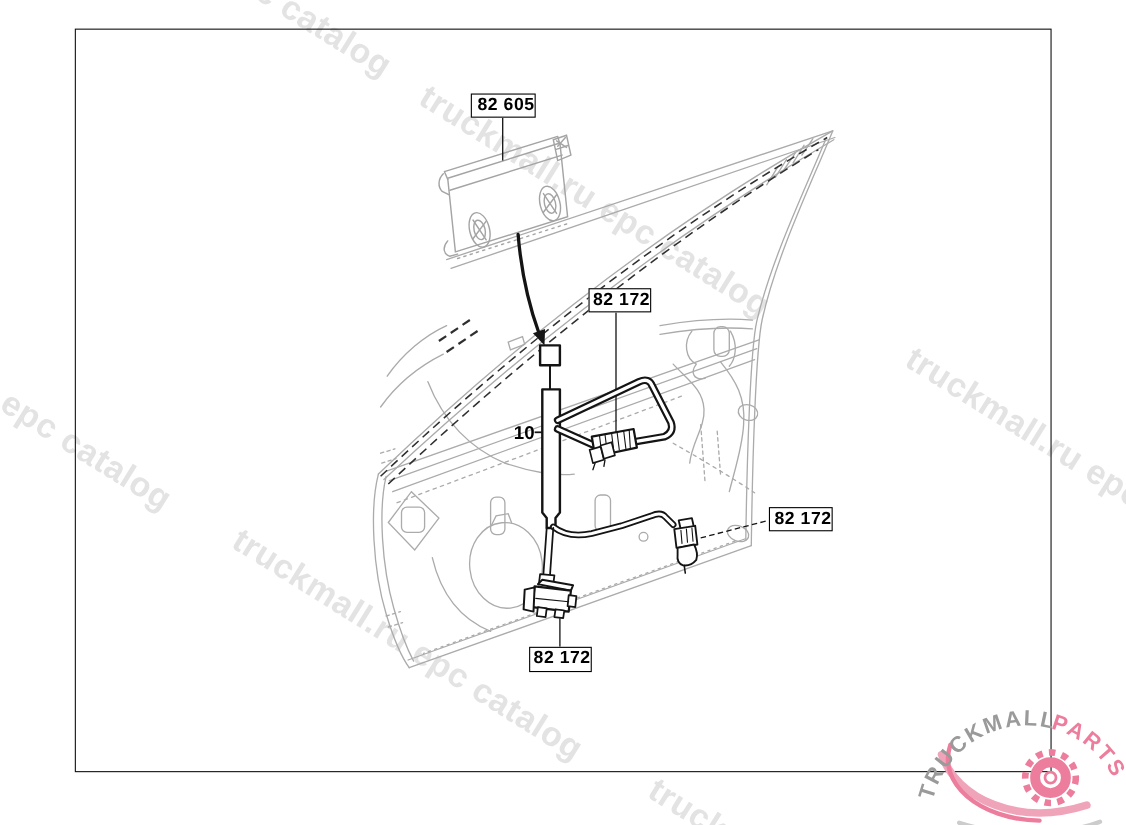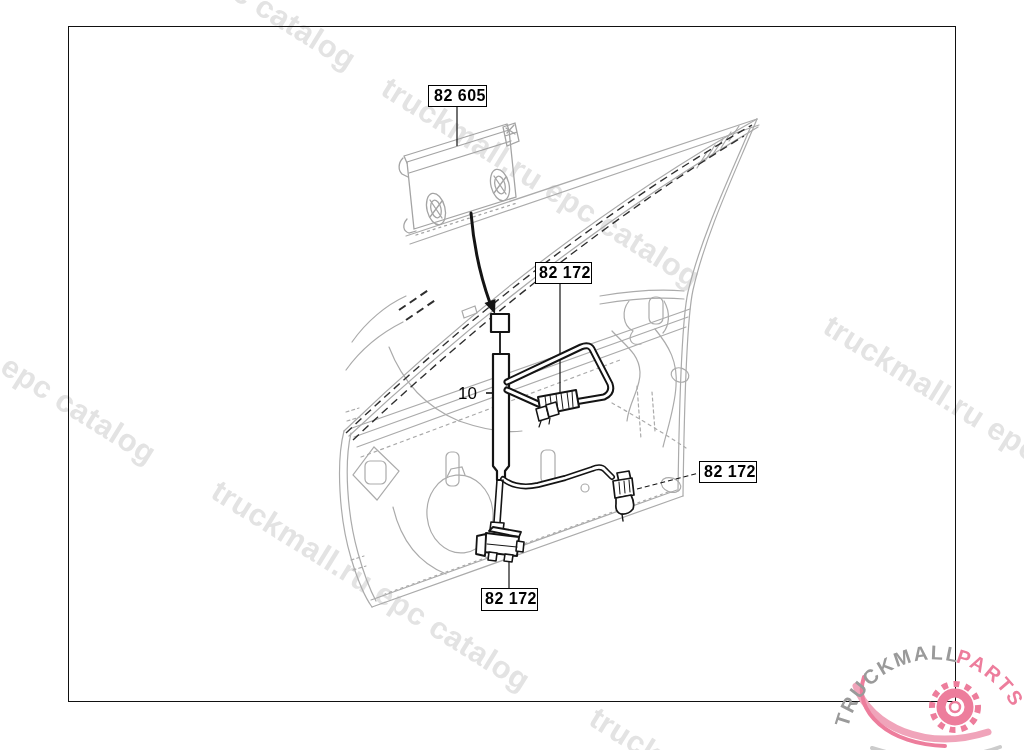--- a/index.html
+++ b/index.html
@@ -14,21 +14,21 @@
   #plot-border{position:absolute;left:68px;top:26px;width:888px;height:676px;
       border:1.5px solid #111;z-index:2;box-sizing:border-box;}
   #diagram{position:absolute;left:0;top:0;z-index:3;}
   
   .plabel{position:absolute;z-index:4;box-sizing:border-box;border:1.6px solid #000;background:#fff;
       font-weight:bold;font-size:16px;line-height:19px;text-align:right;letter-spacing:.5px;color:#000;}
   #lbl-82605{left:428px;top:85px;width:59px;height:22px;}
   #lbl-82172-mid{left:535px;top:262px;width:57px;height:22px;}
   #lbl-82172-right{left:699px;top:461px;width:58px;height:22px;}
   #lbl-82172-bottom{left:481px;top:588px;width:57px;height:23px;}
-  #ref-10{position:absolute;left:458px;top:384px;width:28px;z-index:4;font-weight:normal;font-size:17px;color:#000;}
+  #ref-10{position:absolute;left:458px;top:384px;width:28px;z-index:4;font-weight:bold;font-size:17px;color:#000;text-align:right;}
   
   #logo{position:absolute;left:830px;top:640px;z-index:5;}
 </style>
 </head>
 <body>
 
 <div id="stage">
 
   <div class="wm wm1">truckmall.ru epc catalog</div>
   <div class="wm wm2">truckmall.ru epc catalog</div>

